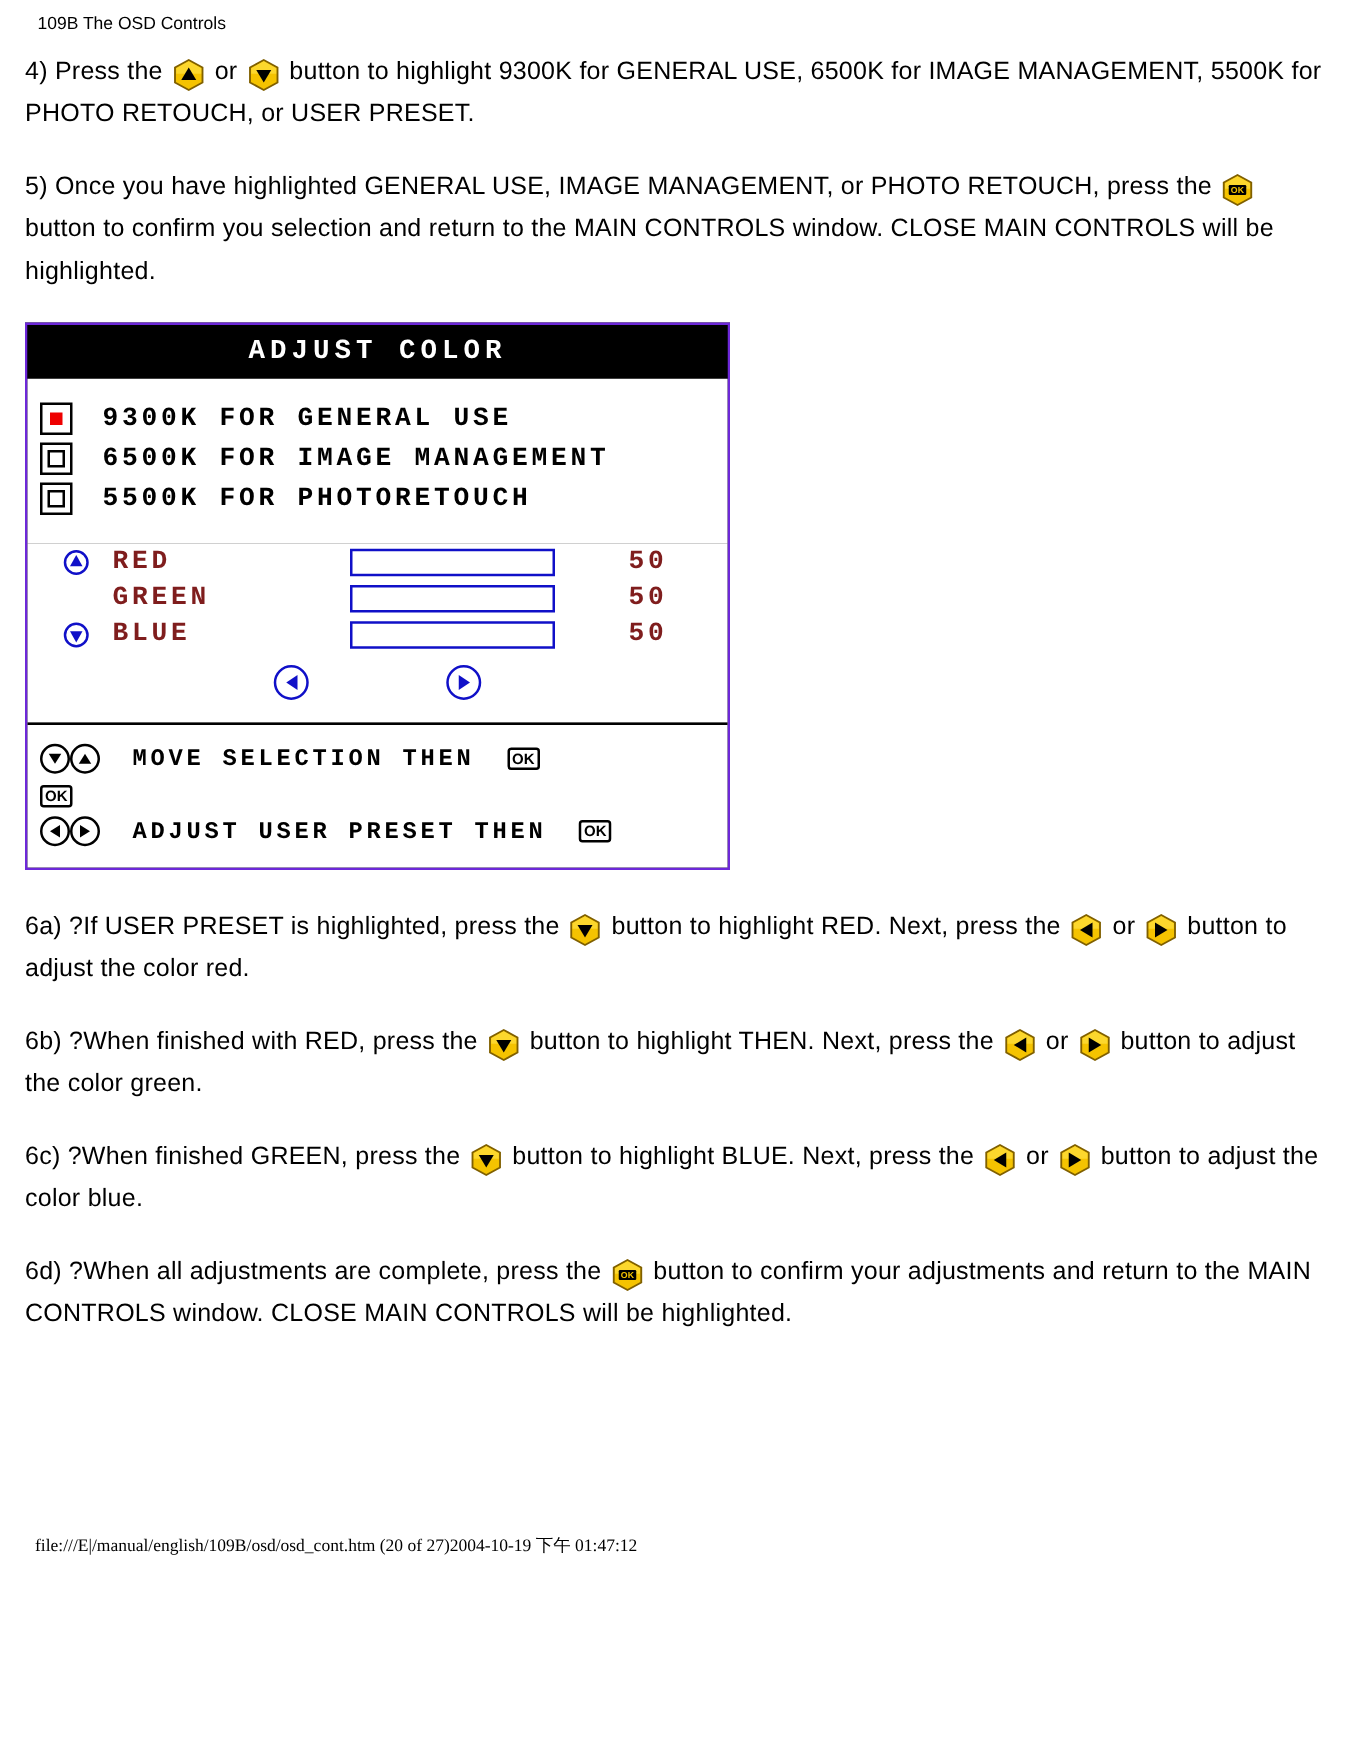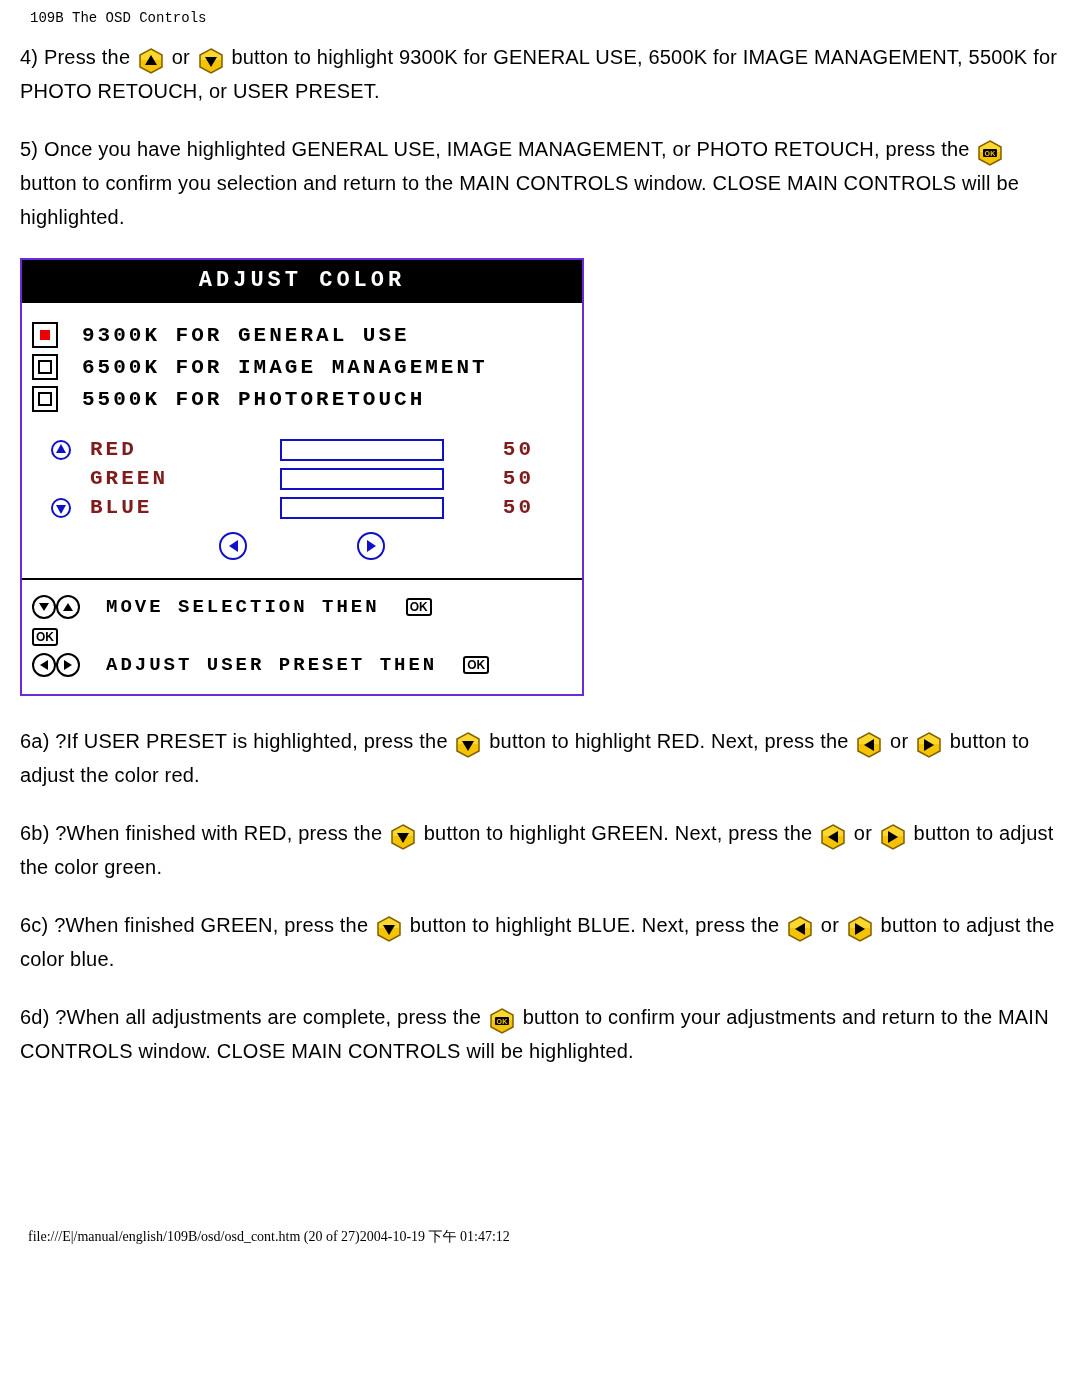--- a/index.html
+++ b/index.html
@@ -5,21 +5,21 @@
   body {
     font-family: Arial, Helvetica, sans-serif;
     font-size: 20px;
     margin: 0;
     padding: 0 20px;
     background: #fff;
     color: #000;
     width: 1040px;
   }
   .header-text {
-    font-family: Liberation Mono, monospace;
+    font-family: Liberation Sans, sans-serif;
     font-size: 14px;
     margin: 10px 0 14px 10px;
   }
   .para {
     line-height: 1.7;
     margin: 8px 0 24px 0;
     letter-spacing: 0.2px;
   }
   .footer-text {
     font-family: "Times New Roman", serif;
@@ -369,21 +369,21 @@
   <span> button to adjust the color red.</span>
 </div>
 
 <div class="para">
   <span>6b) ?When finished with RED, press the </span>
   <span class="hexbtn">
       <svg width="26" height="26">
         <use href="#hex-down"></use>
       </svg>
     </span>
-  <span> button to highlight GREEN. Next, press the </span>
+  <span> button to highlight THEN. Next, press the </span>
   <span class="hexbtn">
       <svg width="26" height="26">
         <use href="#hex-left"></use>
       </svg>
     </span>
   <span> or </span>
   <span class="hexbtn">
       <svg width="26" height="26">
         <use href="#hex-right"></use>
       </svg>

